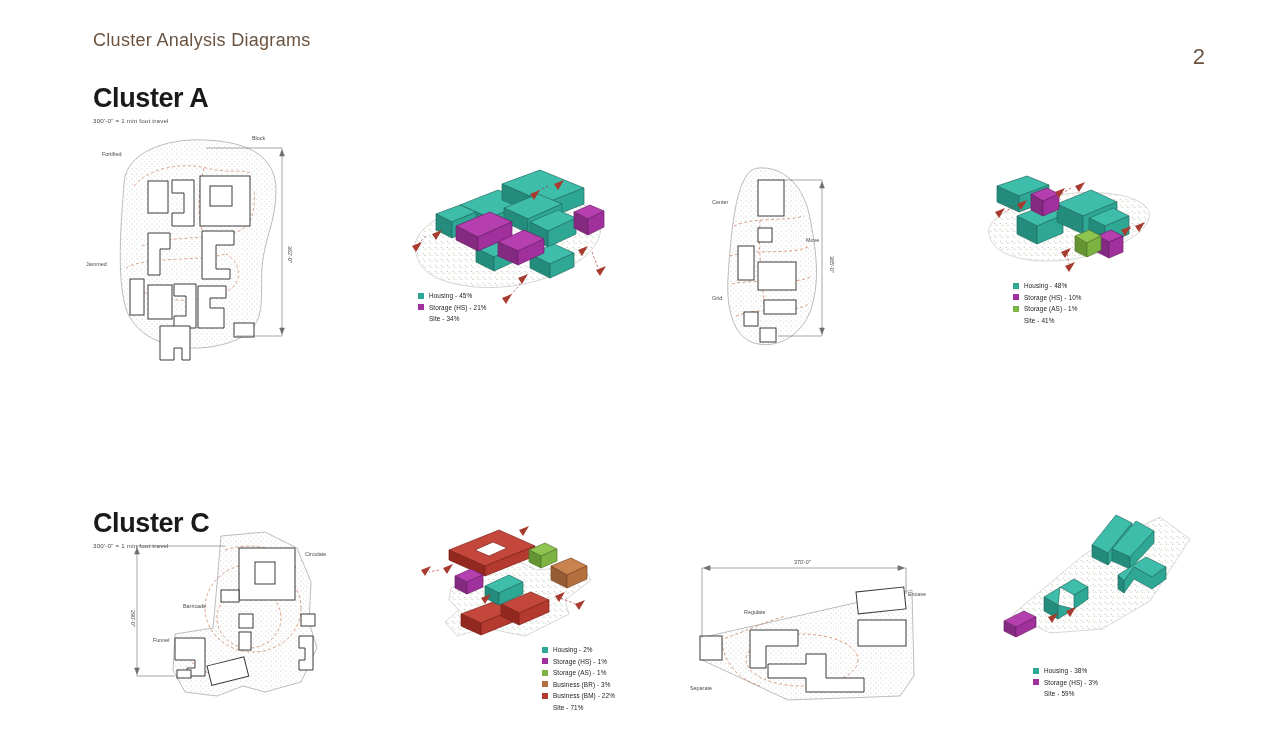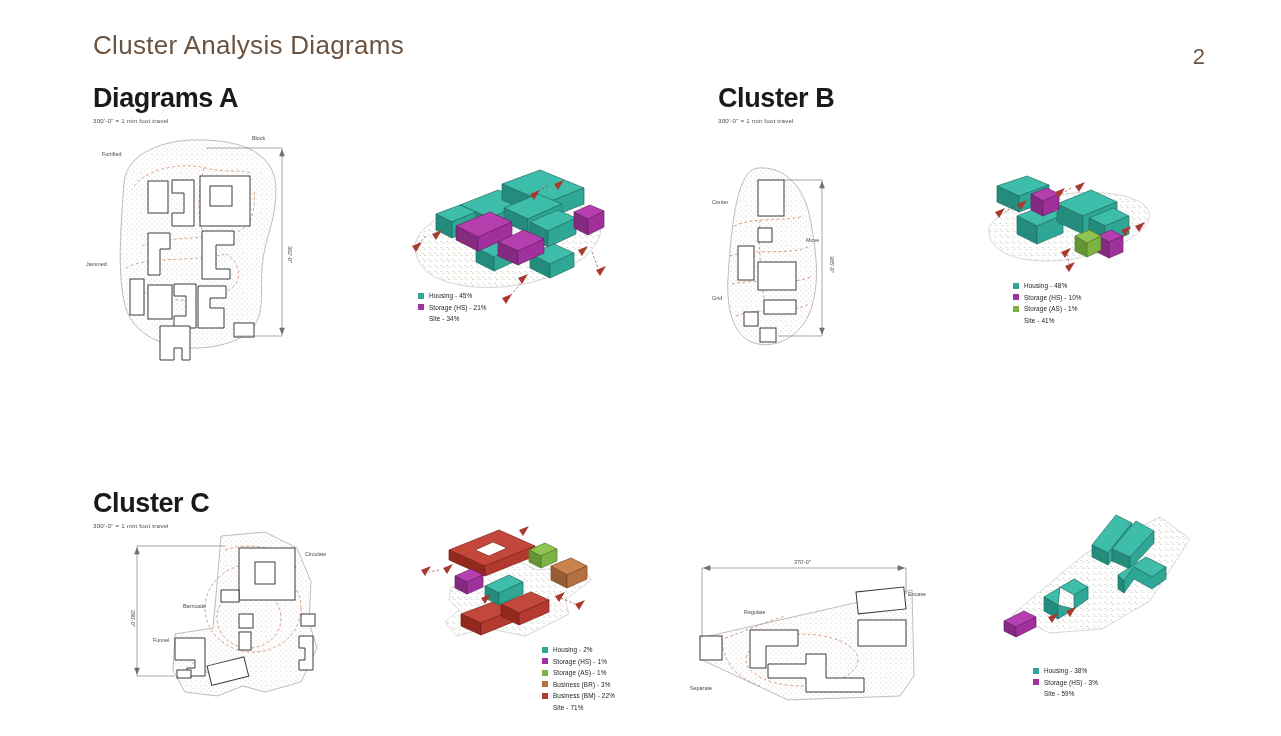--- a/index.html
+++ b/index.html
@@ -5,21 +5,21 @@
   html,body{margin:0;padding:0;}
   body{
     width:1281px;height:736px;background:#ffffff;overflow:hidden;position:relative;
     font-family:"Liberation Sans", sans-serif;color:#231f20;
   }
   .board{position:absolute;inset:0;}
 
   
   #page-title{
     position:absolute;left:93px;top:30px;
-    font-size:26px;letter-spacing:.3px;color:#6b5340;font-weight:400;
+    font-size:18px;letter-spacing:.3px;color:#6b5340;font-weight:400;
     font-family:"Liberation Sans", sans-serif;
   }
   #page-number{
     position:absolute;right:76px;top:44px;
     font-size:22px;color:#6b5340;font-weight:400;
   }
 
   
   .panel{position:absolute;}
   .panel-title{
@@ -52,21 +52,21 @@
 </style>
 </head>
 <body>
 
 <div class="board">
 
   <div id="page-title">Cluster Analysis Diagrams</div>
   <div id="page-number">2</div>
 
   <div class="panel" style="left:93px;top:85px;">
-    <div class="panel-title">Diagrams A</div>
+    <div class="panel-title">Cluster A</div>
     <div class="panel-sub">300'-0" = 1 min foot travel</div>
   </div>
 
   <div class="plan" style="left:86px;top:128px;">
     <svg width="230" height="225" viewBox="0 0 230 225">
       <defs>
         <pattern id="dotsA" width="5" height="5" patternUnits="userSpaceOnUse">
           <circle cx="1" cy="1" r="0.45" fill="#8d8d8d"></circle>
           <circle cx="3.6" cy="3.2" r="0.4" fill="#a5a5a5"></circle>
         </pattern>
@@ -205,24 +205,20 @@
     <div class="legend-row">
       <span class="sw" style="background:#a0309c"></span>
       <span class="legend-label">Storage (HS) - 21%</span>
     </div>
     <div class="legend-row">
       <span class="sw site"></span>
       <span class="legend-label">Site - 34%</span>
     </div>
   </div>
 
-  <div class="panel" style="left:718px;top:85px;">
-    <div class="panel-title">Cluster B</div>
-    <div class="panel-sub">300'-0" = 1 min foot travel</div>
-  </div>
 
   <div class="plan" style="left:700px;top:160px;">
     <svg width="170" height="195" viewBox="0 0 170 195">
       <defs>
         <pattern id="dotsB" width="5" height="5" patternUnits="userSpaceOnUse">
           <circle cx="1" cy="1" r="0.45" fill="#8d8d8d"></circle>
           <circle cx="3.6" cy="3.2" r="0.4" fill="#a8a8a8"></circle>
         </pattern>
       </defs>
       <path d="M58 8 C84 6 104 26 110 58 C116 90 120 118 112 146 C104 174 80 188 58 184
@@ -329,21 +325,21 @@
     <div class="legend-row">
       <span class="sw" style="background:#7cb342"></span>
       <span class="legend-label">Storage (AS) - 1%</span>
     </div>
     <div class="legend-row">
       <span class="sw site"></span>
       <span class="legend-label">Site - 41%</span>
     </div>
   </div>
 
-  <div class="panel" style="left:93px;top:490px;">
+  <div class="panel" style="left:93px;top:510px;">
     <div class="panel-title">Cluster C</div>
     <div class="panel-sub">300'-0" = 1 min foot travel</div>
   </div>
 
   <div class="plan" style="left:125px;top:530px;">
     <svg width="215" height="185" viewBox="0 0 215 185">
       <defs>
         <pattern id="dotsC" width="5" height="5" patternUnits="userSpaceOnUse">
           <circle cx="1" cy="1" r="0.45" fill="#8d8d8d"></circle>
           <circle cx="3.6" cy="3.2" r="0.4" fill="#a8a8a8"></circle>

